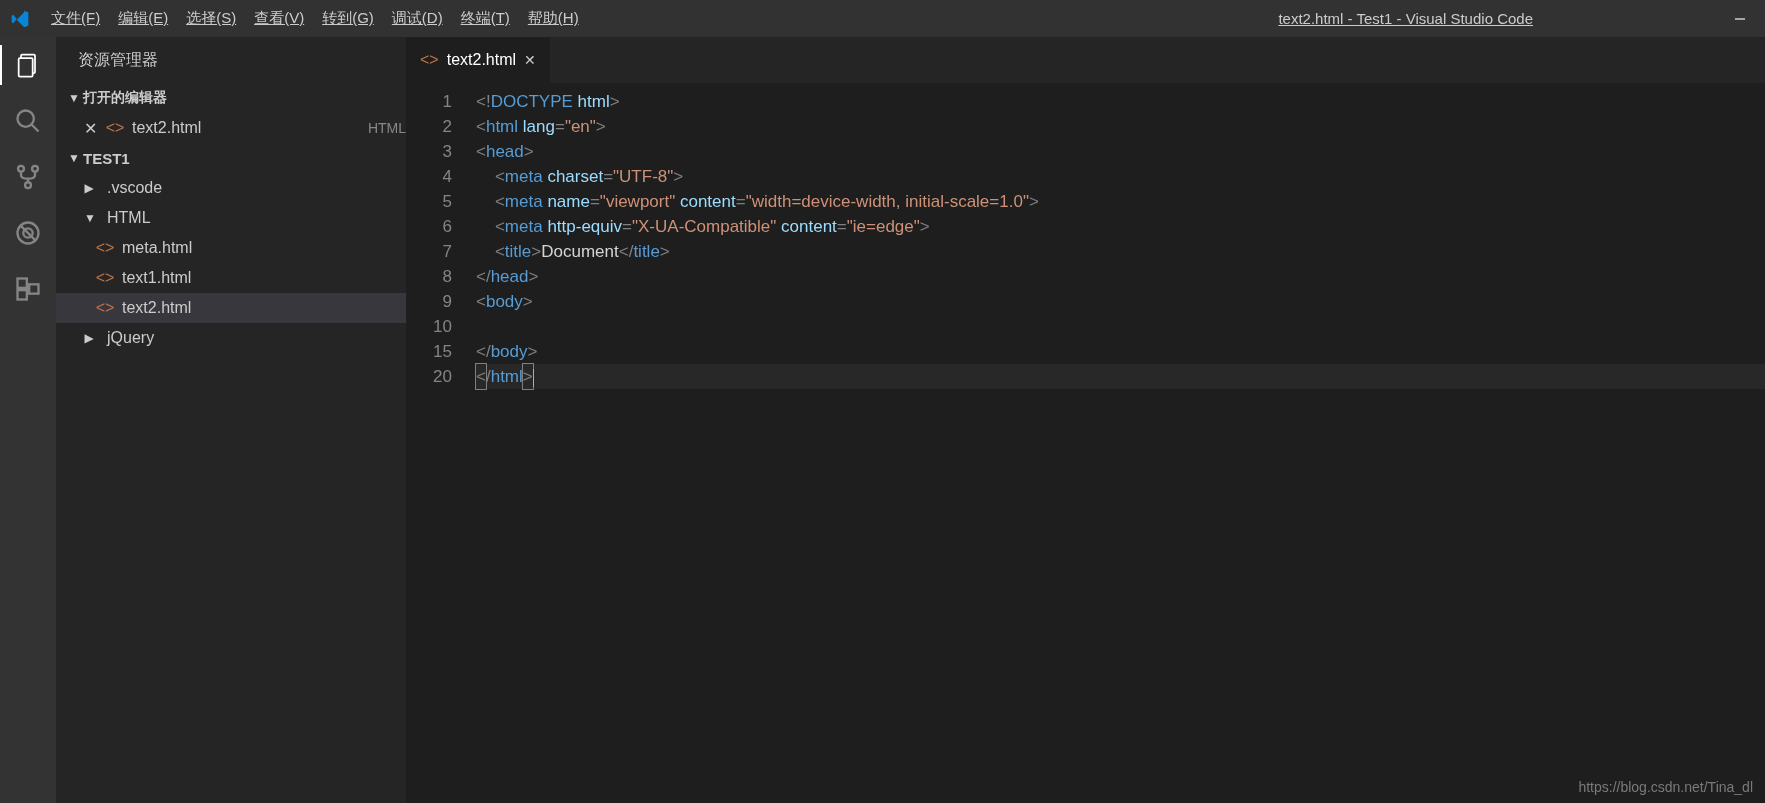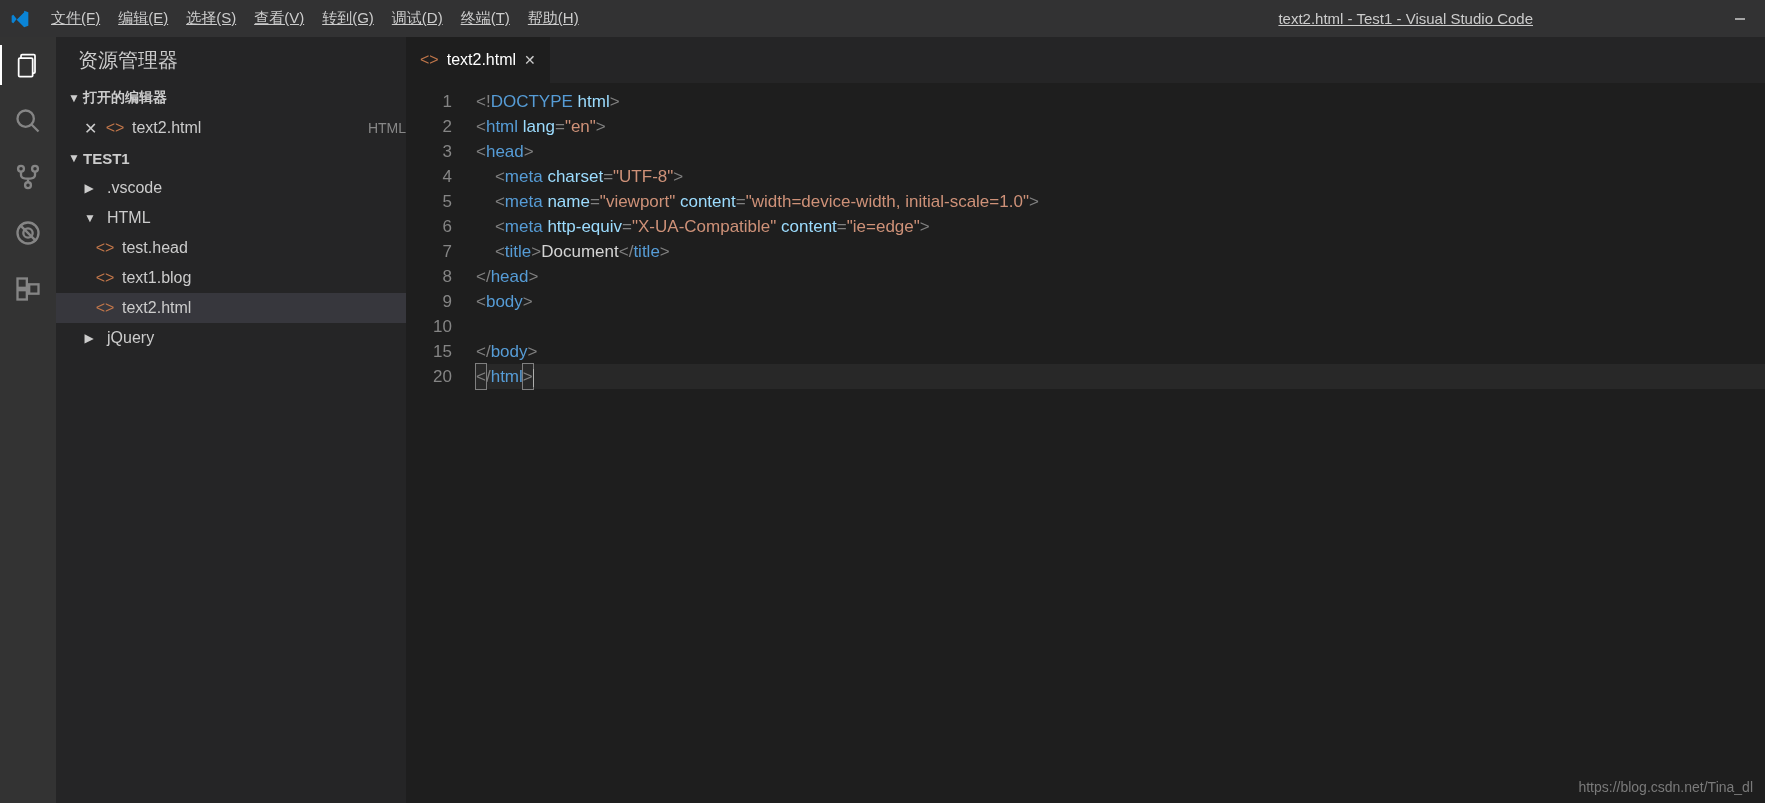--- a/index.html
+++ b/index.html
@@ -10,21 +10,21 @@
 .menu-item { padding:0 9px; cursor:default; }
 .titlebar-title { flex:1; text-align:right; color:#ccc; padding-right:200px; }
 .win-ctrl { display:flex; gap:24px; margin-right:10px; }
 .win-btn { width:14px; height:14px; display:flex; align-items:center; justify-content:center; color:#ccc; }
 .main { flex:1; display:flex; min-height:0; }
 .activitybar { width:56px; background:#333333; display:flex; flex-direction:column; align-items:center; padding-top:12px; gap:24px; }
 .activity-item { width:32px; height:32px; display:flex; align-items:center; justify-content:center; color:#858585; cursor:pointer; }
 .activity-item.active { color:#fff; position:relative; }
 .activity-item.active::before { content:""; position:absolute; left:-12px; top:-4px; width:2px; height:40px; background:#fff; }
 .sidebar { width:350px; background:#252526; color:#ccc; display:flex; flex-direction:column; }
-.sidebar-header { height:46px; display:flex; align-items:center; padding:0 22px; font-size:20px; }
+.sidebar-header { height:46px; display:flex; align-items:center; padding:0 22px; font-size:16px; }
 .tree { font-size:16px; color:#ccc; }
 .tree-section-hdr { display:flex; align-items:center; height:30px; padding-left:12px; font-weight:bold; font-size:14px; cursor:pointer; color:#ccc; }
 .tree-section-hdr.sub { font-size:15px; }
 .tree-row { display:flex; align-items:center; height:30px; padding-left:22px; cursor:pointer; gap:8px; }
 .tree-row.indent1 { padding-left:28px; }
 .tree-row.indent2 { padding-left:40px; }
 .tree-row.selected { background:#37373d; }
 .tree-row .file-ico { display:inline-flex; width:18px; justify-content:center; }
 .tree-label { flex:1; }
 .dim { color:#888; font-size:14px; margin-left:4px; }
@@ -140,25 +140,25 @@
           <div class="tree-row indent1">
             <span class="chev">▶</span>
             <span class="tree-label">.vscode</span>
           </div>
           <div class="tree-row indent1">
             <span class="chev">▼</span>
             <span class="tree-label">HTML</span>
           </div>
           <div class="tree-row indent2">
             <span class="file-ico" style="color:#c0764a;">&lt;&gt;</span>
-            <span class="tree-label">test.head</span>
+            <span class="tree-label">meta.html</span>
           </div>
           <div class="tree-row indent2">
             <span class="file-ico" style="color:#c0764a;">&lt;&gt;</span>
-            <span class="tree-label">text1.blog</span>
+            <span class="tree-label">text1.html</span>
           </div>
           <div class="tree-row indent2 selected">
             <span class="file-ico" style="color:#c0764a;">&lt;&gt;</span>
             <span class="tree-label">text2.html</span>
           </div>
           <div class="tree-row indent1">
             <span class="chev">▶</span>
             <span class="tree-label">jQuery</span>
           </div>
         </div>

